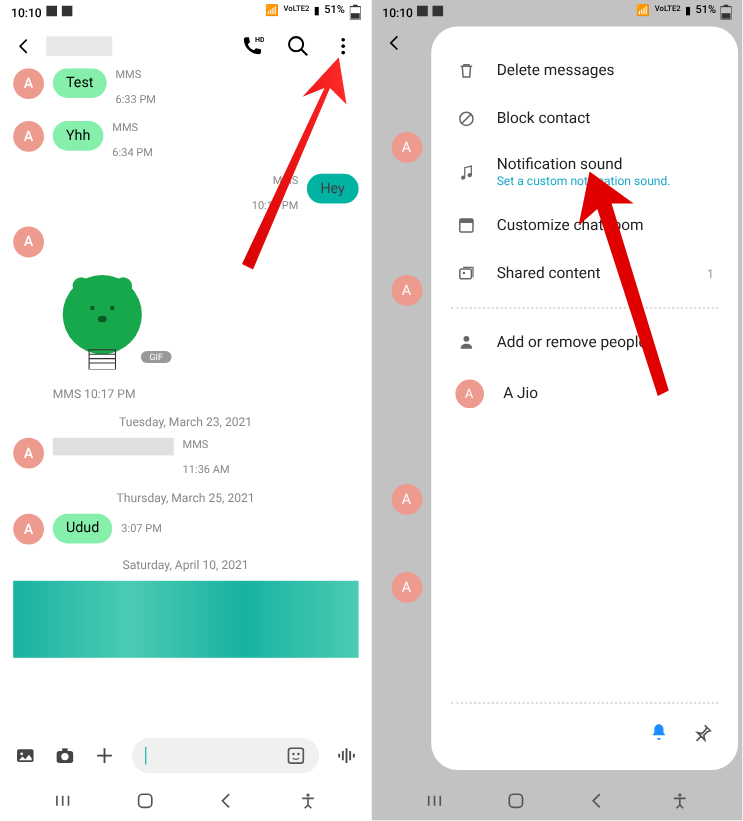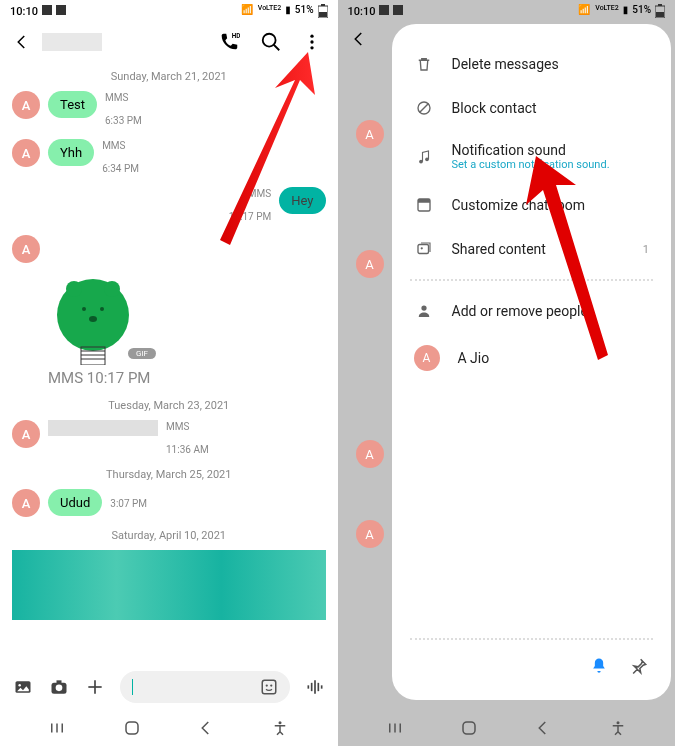--- a/index.html
+++ b/index.html
@@ -18,21 +18,21 @@
 .date-divider{text-align:center;font-size:11px;color:#888;margin:8px 0}
 .msg-row{display:flex;align-items:flex-start;margin-bottom:12px;gap:8px}
 .msg-row.outgoing{justify-content:flex-end}
 .avatar{width:28px;height:28px;border-radius:50%;background:#ed9a8f;color:#fff;display:flex;align-items:center;justify-content:center;font-size:13px;font-weight:500}
 .bubble{background:#86efac;border-radius:16px;padding:6px 12px;font-size:13px}
 .bubble.out{background:#01b3a3;color:#404040}
 .msg-meta{font-size:10px;color:#888;line-height:1.3}
 .msg-col{display:flex;flex-direction:column;gap:10px}
 .sticker-area{margin-left:36px;margin-bottom:12px}
 .sticker-bear{width:90px;height:90px;position:relative}
-.sticker-caption{font-size:15px;color:#888;margin-top:4px}
+.sticker-caption{font-size:11px;color:#888;margin-top:16px}
 .redacted-gray{background:#e0e0e0;height:16px;display:inline-block}
 .redacted-teal{background:linear-gradient(90deg,#17b3a1,#4ccbb3,#17b3a1,#4ccbb3);height:70px;width:100%;margin-top:6px}
 .input-bar{height:46px;display:flex;align-items:center;padding:0 12px;gap:14px}
 .ib-icon{width:22px;height:22px;display:flex;align-items:center;justify-content:center;color:#444}
 .text-input{flex:1;height:32px;border-radius:16px;background:#f0f0f0;display:flex;align-items:center;padding:0 12px;position:relative}
 .cursor-line{width:1px;height:16px;background:#01b3a3}
 .nav-bar{height:36px;display:flex;justify-content:space-around;align-items:center;padding:0 20px}
 .nav-item{width:22px;height:22px;display:flex;align-items:center;justify-content:center;color:#555}
 
 .sheet{position:absolute;top:24px;left:54px;right:4px;bottom:46px;background:#fff;border-radius:24px;padding:18px 18px 12px 18px;display:flex;flex-direction:column}
@@ -101,21 +101,20 @@
     <div class="header-icon">
       <svg width="20" height="20" viewBox="0 0 24 24">
           <circle cx="12" cy="5" r="2" fill="#000"></circle>
           <circle cx="12" cy="12" r="2" fill="#000"></circle>
           <circle cx="12" cy="19" r="2" fill="#000"></circle>
         </svg>
     </div>
   </div>
 
   <div class="messages-area">
-    <div class="date-divider">Sunday, March 21, 2021</div>
 
     <div class="msg-row">
       <div class="avatar">A</div>
       <div class="bubble">Test</div>
       <div class="msg-meta msg-col">
         <span>MMS</span>
         <span>6:33 PM</span>
       </div>
     </div>
 

